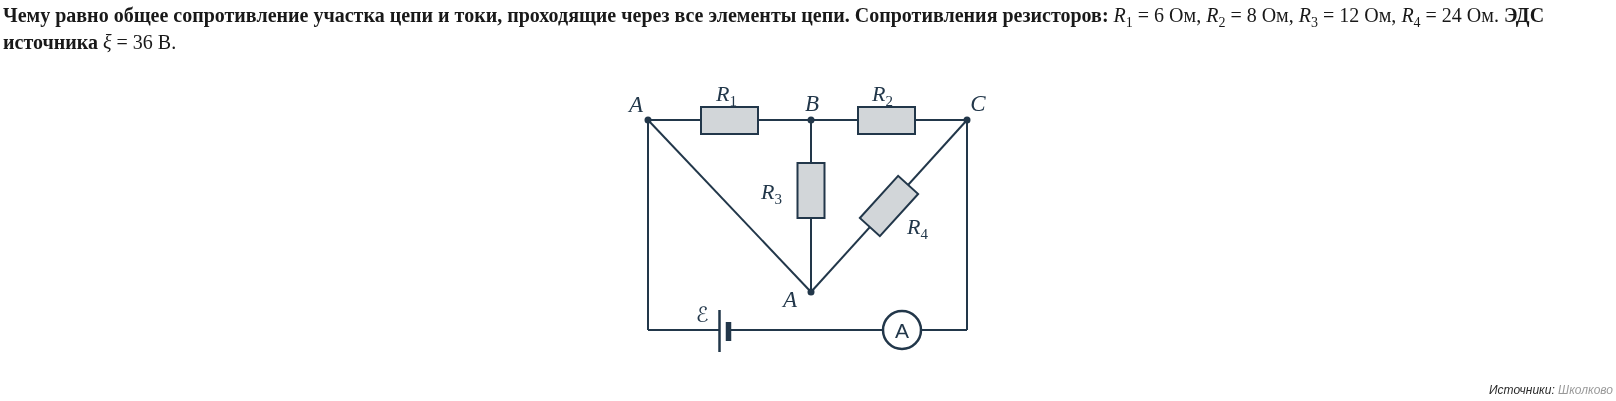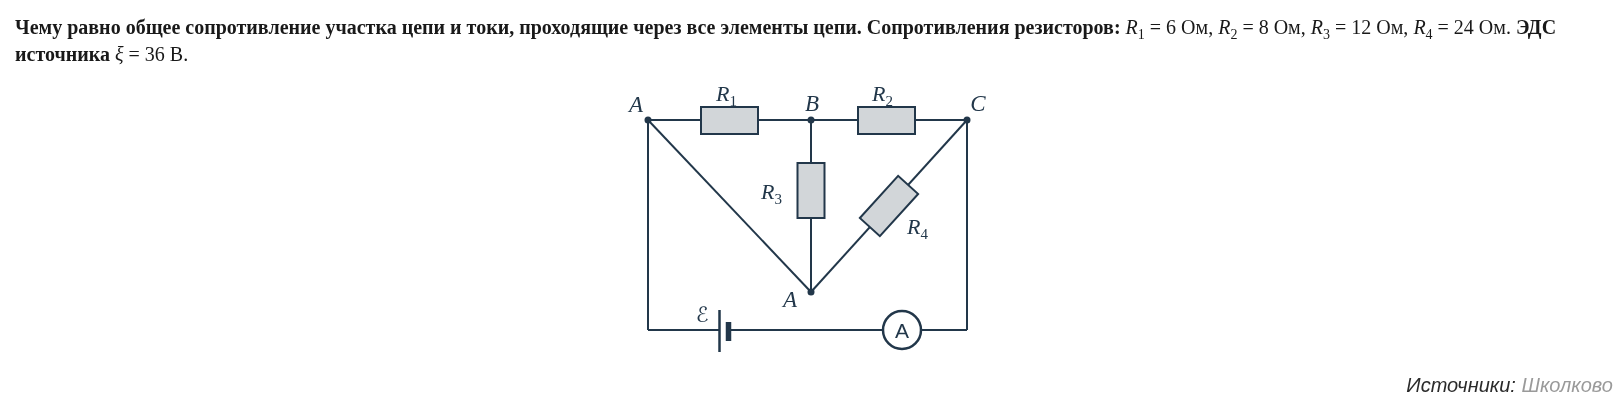--- a/index.html
+++ b/index.html
@@ -7,21 +7,21 @@
     width: 1616px; height: 401px;
     background: #ffffff;
     position: relative;
     overflow: hidden;
     font-family: "Liberation Serif", serif;
   }
   .problem {
     position: absolute;
     left: 3px; top: 2px;
     width: 1592px;
-    margin: 12px;
+    margin: 0;
     color: var(--text, #191919);
     font-family: "Liberation Serif", serif;
     font-weight: bold;
     font-size: 20px;
     line-height: 27px;
   }
   .math {
     font-family: "Liberation Serif", serif;
     font-weight: normal;
     white-space: nowrap;
@@ -62,21 +62,21 @@
   .amm-lbl {
     font-family: "Liberation Sans", sans-serif;
     font-size: 21px;
     fill: var(--line, #22374a);
   }
   .source {
     position: absolute;
     right: 3px; bottom: 4px;
     font-family: "Liberation Sans", sans-serif;
     font-style: italic;
-    font-size: 20px;
+    font-size: 12px;
     color: #2b2b2b;
   }
   .source .src-name {
     color: var(--muted, #9a9a9a);
     text-decoration: none;
   }
 </style>
 </head>
 <body>
 

